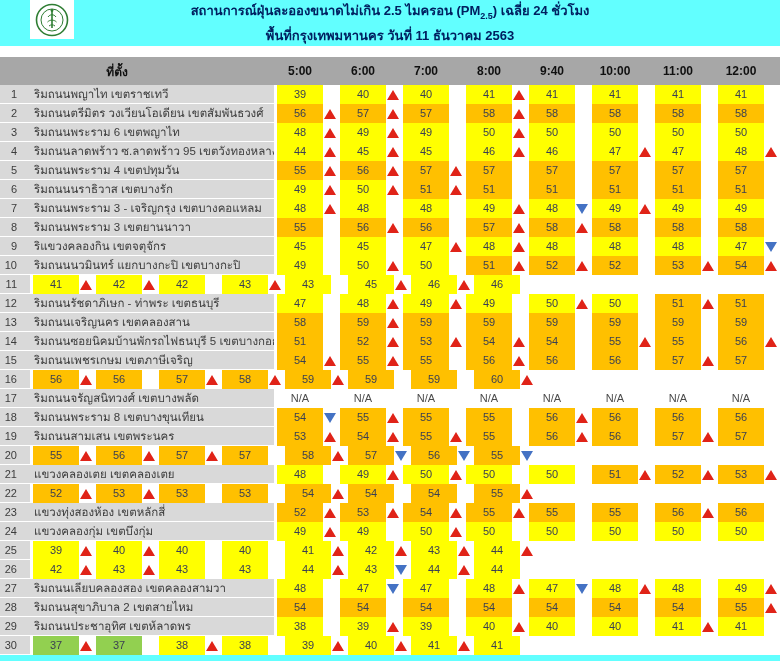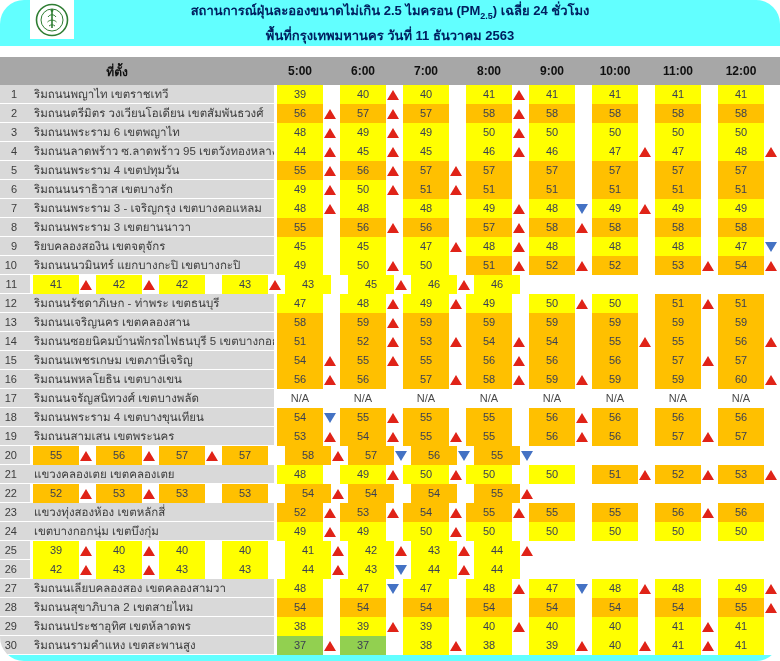--- a/index.html
+++ b/index.html
@@ -1,17 +1,17 @@
 <!DOCTYPE html>
 <html><head>
 <meta charset="utf-8">
 <style>
   * { margin:0; padding:0; box-sizing:border-box; }
   html,body { width:780px; height:661px; background:#ffffff; font-family:"Liberation Sans", sans-serif; }
-  .page { position:relative; width:780px; height:661px; overflow:hidden; background:#fff;border-radius:24px; }
+  .page { position:relative; width:780px; height:661px; overflow:hidden; background:#fff; }
 
   
   .banner { position:relative; width:780px; height:46px; background:#62FFFF;
             display:flex; flex-direction:column; align-items:center; justify-content:center; }
   .logo-box { position:absolute; left:30px; top:0; width:44px; height:39px; background:#ffffff;
               display:flex; align-items:center; justify-content:center; }
   .title-line { color:#002060; font-weight:bold; font-size:13px; line-height:19px; text-align:center; }
   .title-line sub { font-size:9px; }
 
   .gap-strip { width:780px; height:11px; background:#ffffff; }
@@ -75,21 +75,21 @@
       <span class="time-h">
         <span>6:00</span>
       </span>
       <span class="time-h">
         <span>7:00</span>
       </span>
       <span class="time-h">
         <span>8:00</span>
       </span>
       <span class="time-h">
-        <span>9:00</span>
+        <span>9:40</span>
       </span>
       <span class="time-h">
         <span>10:00</span>
       </span>
       <span class="time-h">
         <span>11:00</span>
       </span>
       <span class="time-h">
         <span>12:00</span>
       </span>
@@ -431,21 +431,21 @@
           <div class="cell-val" style="background: rgb(255, 192, 0);">58</div>
           <div class="cell-trend"></div>
         </div>
         <div class="tgroup">
           <div class="cell-val" style="background: rgb(255, 192, 0);">58</div>
           <div class="cell-trend"></div>
         </div>
       </div>
       <div class="trow">
         <div class="cell-num">9</div>
-        <div class="cell-name">ริยบคลองสองิน เขตจตุจักร</div>
+        <div class="cell-name">ริแขวงคลองกิน เขตจตุจักร</div>
         <div class="tgroup">
           <div class="cell-val" style="background: rgb(255, 255, 0);">45</div>
           <div class="cell-trend"></div>
         </div>
         <div class="tgroup">
           <div class="cell-val" style="background: rgb(255, 255, 0);">45</div>
           <div class="cell-trend"></div>
         </div>
         <div class="tgroup">
           <div class="cell-val" style="background: rgb(255, 255, 0);">47</div>
@@ -736,21 +736,20 @@
             <span class="tri-up"></span>
           </div>
         </div>
         <div class="tgroup">
           <div class="cell-val" style="background: rgb(255, 192, 0);">57</div>
           <div class="cell-trend"></div>
         </div>
       </div>
       <div class="trow">
         <div class="cell-num">16</div>
-        <div class="cell-name">ริมถนนพหลโยธิน เขตบางเขน</div>
         <div class="tgroup">
           <div class="cell-val" style="background: rgb(255, 192, 0);">56</div>
           <div class="cell-trend">
             <span class="tri-up"></span>
           </div>
         </div>
         <div class="tgroup">
           <div class="cell-val" style="background: rgb(255, 192, 0);">56</div>
           <div class="cell-trend"></div>
         </div>
@@ -818,21 +817,21 @@
           <div class="cell-val na" style="background: rgb(255, 255, 255);">N/A</div>
           <div class="cell-trend"></div>
         </div>
         <div class="tgroup">
           <div class="cell-val na" style="background: rgb(255, 255, 255);">N/A</div>
           <div class="cell-trend"></div>
         </div>
       </div>
       <div class="trow">
         <div class="cell-num">18</div>
-        <div class="cell-name">ริมถนนพระราม 4 เขตบางขุนเทียน</div>
+        <div class="cell-name">ริมถนนพระราม 8 เขตบางขุนเทียน</div>
         <div class="tgroup">
           <div class="cell-val" style="background: rgb(255, 192, 0);">54</div>
           <div class="cell-trend">
             <span class="tri-down"></span>
           </div>
         </div>
         <div class="tgroup">
           <div class="cell-val" style="background: rgb(255, 192, 0);">55</div>
           <div class="cell-trend">
             <span class="tri-up"></span>
@@ -1090,21 +1089,21 @@
             <span class="tri-up"></span>
           </div>
         </div>
         <div class="tgroup">
           <div class="cell-val" style="background: rgb(255, 192, 0);">56</div>
           <div class="cell-trend"></div>
         </div>
       </div>
       <div class="trow">
         <div class="cell-num">24</div>
-        <div class="cell-name">เขตบางกอกนุ่ม เขตบึงกุ่ม</div>
+        <div class="cell-name">แขวงคลองกุ่ม เขตบึงกุ่ม</div>
         <div class="tgroup">
           <div class="cell-val" style="background: rgb(255, 255, 0);">49</div>
           <div class="cell-trend">
             <span class="tri-up"></span>
           </div>
         </div>
         <div class="tgroup">
           <div class="cell-val" style="background: rgb(255, 255, 0);">49</div>
           <div class="cell-trend"></div>
         </div>
@@ -1348,21 +1347,20 @@
             <span class="tri-up"></span>
           </div>
         </div>
         <div class="tgroup">
           <div class="cell-val" style="background: rgb(255, 255, 0);">41</div>
           <div class="cell-trend"></div>
         </div>
       </div>
       <div class="trow">
         <div class="cell-num">30</div>
-        <div class="cell-name">ริมถนนรามคำแหง เขตสะพานสูง</div>
         <div class="tgroup">
           <div class="cell-val" style="background: rgb(146, 208, 80);">37</div>
           <div class="cell-trend">
             <span class="tri-up"></span>
           </div>
         </div>
         <div class="tgroup">
           <div class="cell-val" style="background: rgb(146, 208, 80);">37</div>
           <div class="cell-trend"></div>
         </div>

